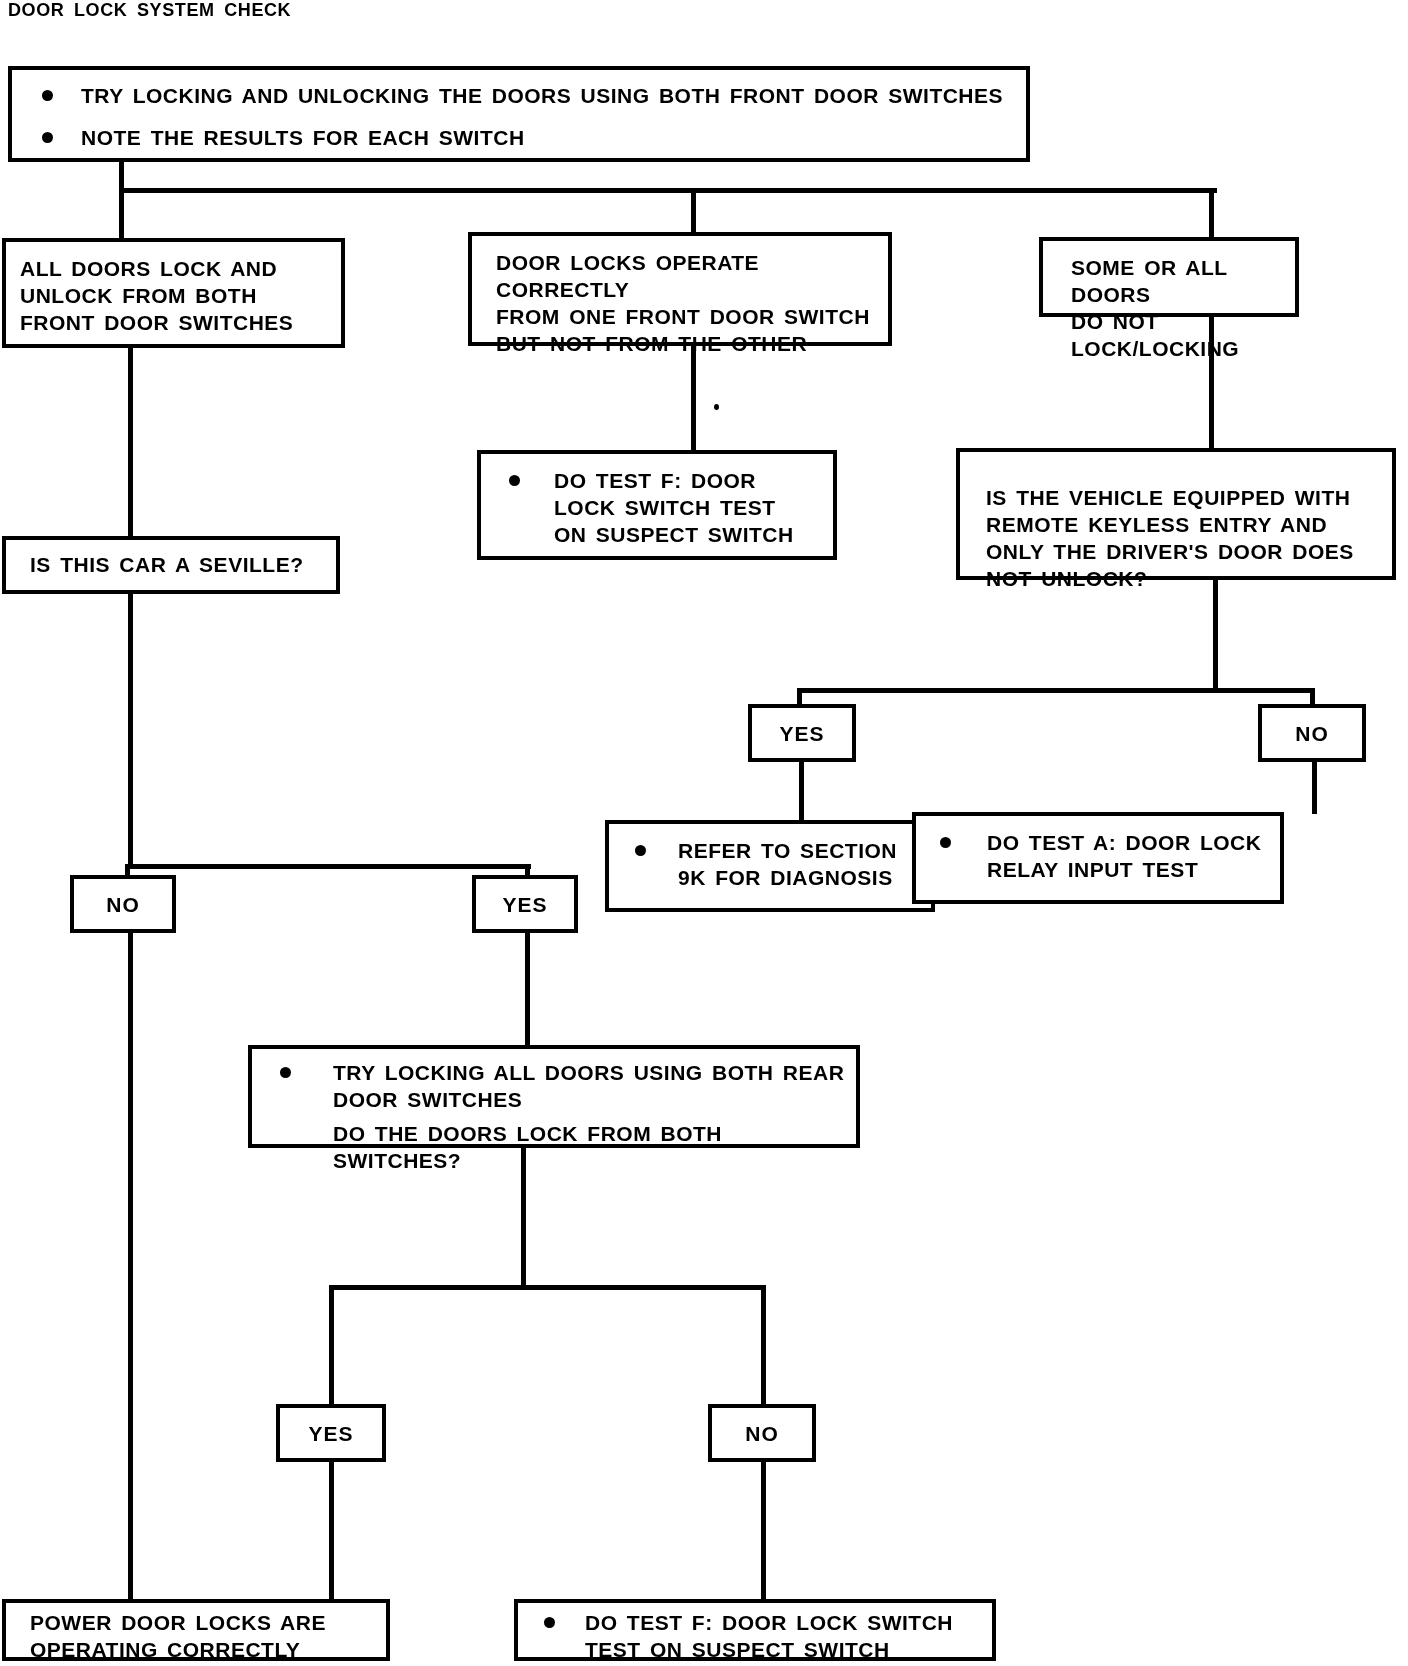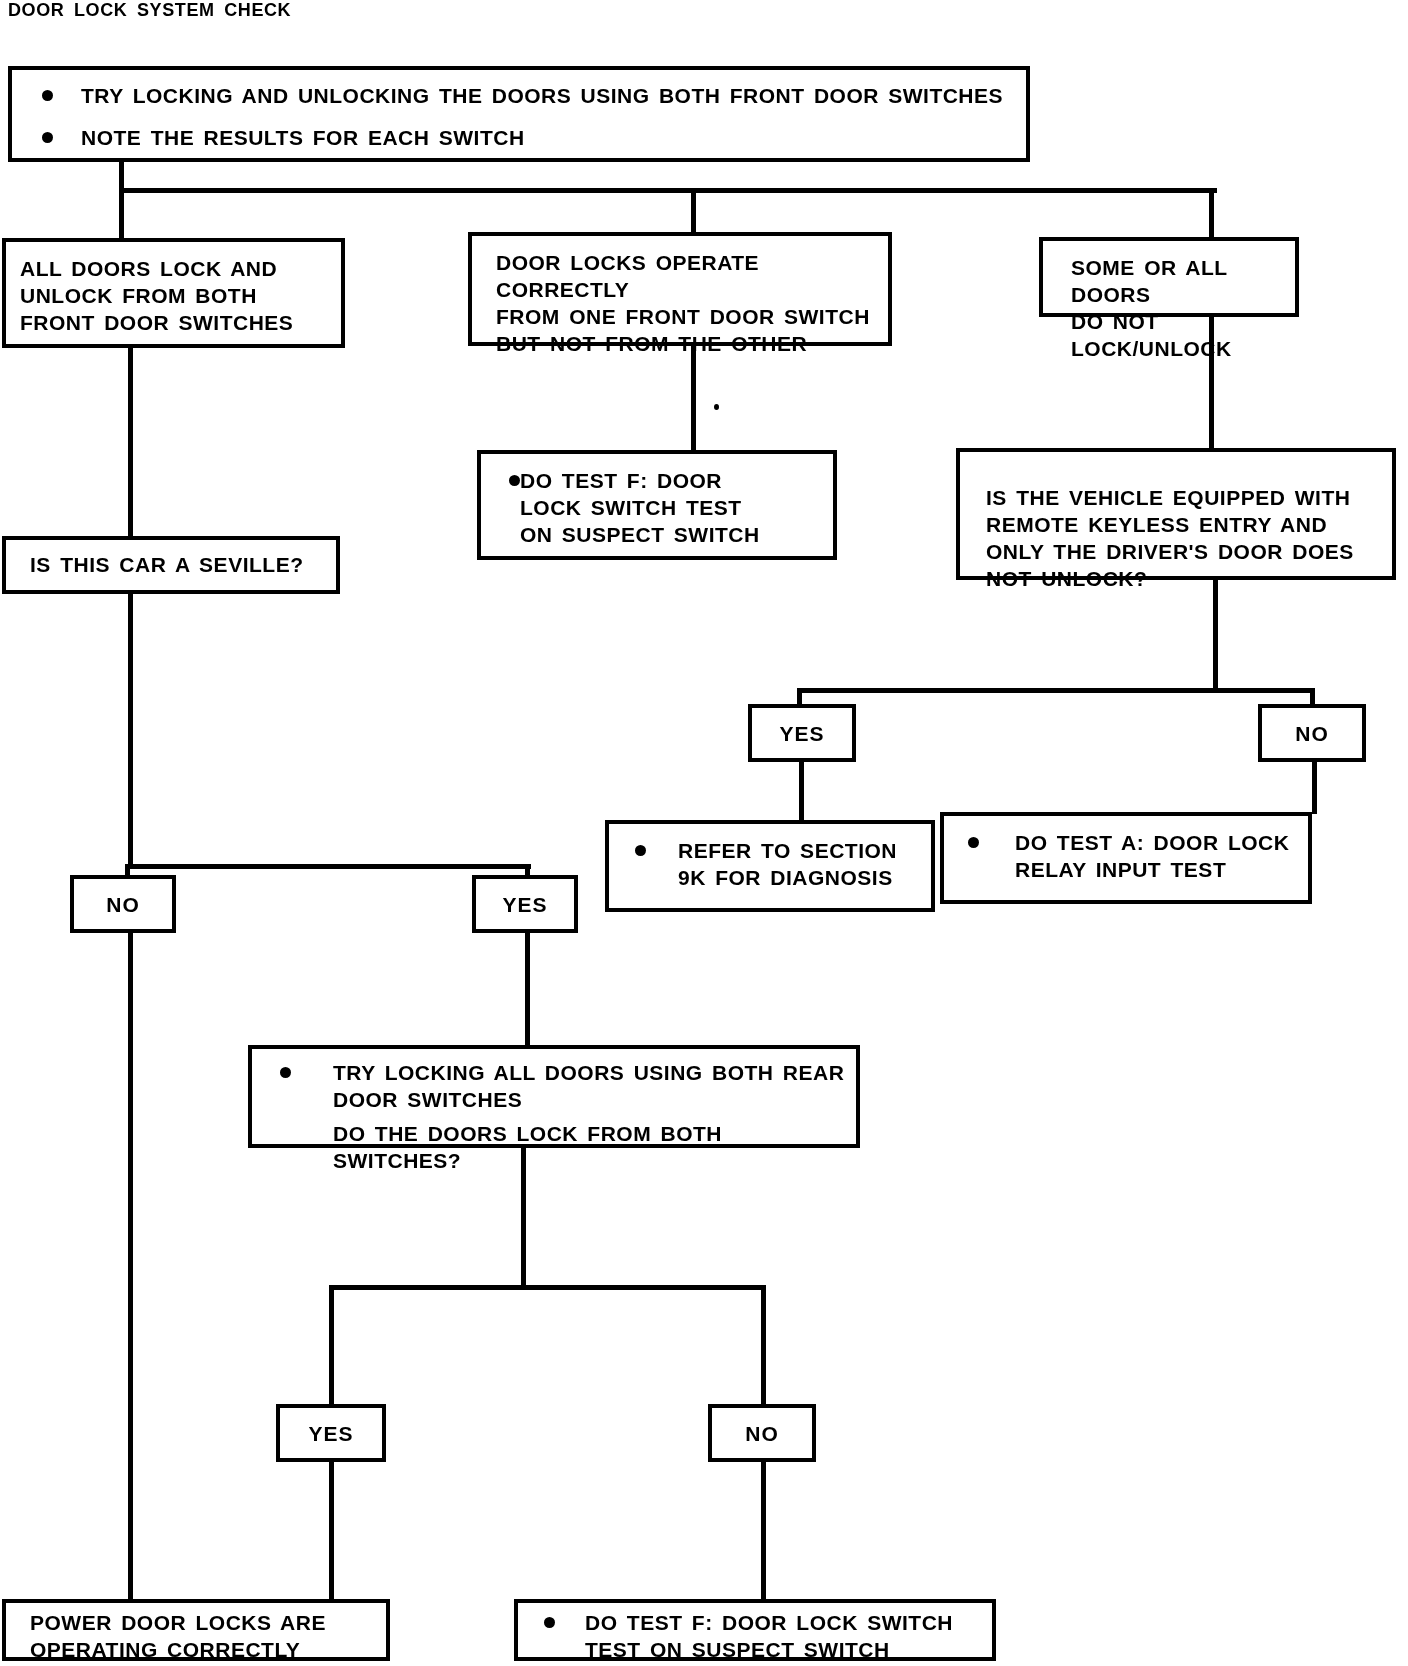--- a/index.html
+++ b/index.html
@@ -85,27 +85,27 @@
   </div>
 
   <div class="box pad" style="left:468px;top:232px;width:424px;height:114px;">
     <span class="txt">DOOR LOCKS OPERATE CORRECTLY
 FROM ONE FRONT DOOR SWITCH
 BUT NOT FROM THE OTHER</span>
   </div>
 
   <div class="box pad" style="left:1039px;top:237px;width:260px;height:80px;padding-left:28px;">
     <span class="txt">SOME OR ALL DOORS
-DO NOT LOCK/UNLOCK</span>
+DO NOT LOCK/LOCKING</span>
   </div>
 
   <div class="box" style="left:477px;top:450px;width:360px;height:110px;padding:13px 6px 0 28px;">
     <div class="bullet-row">
       <span class="dot"></span>
-      <span class="txt" style="">DO TEST F: DOOR
+      <span class="txt" style="margin-left:34px;">DO TEST F: DOOR
 LOCK SWITCH TEST
 ON SUSPECT SWITCH</span>
     </div>
   </div>
 
   <div class="box" style="left:956px;top:448px;width:440px;height:132px;padding:32px 6px 0 26px;">
     <span class="txt">IS THE VEHICLE EQUIPPED WITH
 REMOTE KEYLESS ENTRY AND
 ONLY THE DRIVER'S DOOR DOES
 NOT UNLOCK?</span>
@@ -119,21 +119,21 @@
   </div>
 
   <div class="box" style="left:605px;top:820px;width:330px;height:92px;padding:13px 6px 0 26px;">
     <div class="bullet-row">
       <span class="dot"></span>
       <span class="txt" style="margin-left:32px;">REFER TO SECTION
 9K FOR DIAGNOSIS</span>
     </div>
   </div>
 
-  <div class="box" style="left:940px;top:812px;width:372px;height:92px;padding:13px 6px 0 24px;">
+  <div class="box" style="left:912px;top:812px;width:372px;height:92px;padding:13px 6px 0 24px;">
     <div class="bullet-row">
       <span class="dot"></span>
       <span class="txt" style="margin-left:36px;">DO TEST A: DOOR LOCK
 RELAY INPUT TEST</span>
     </div>
   </div>
 
   <div class="box" style="left:2px;top:536px;width:338px;height:58px;padding:11px 6px 0 24px;">
     <span class="txt">IS THIS CAR A SEVILLE?</span>
   </div>

